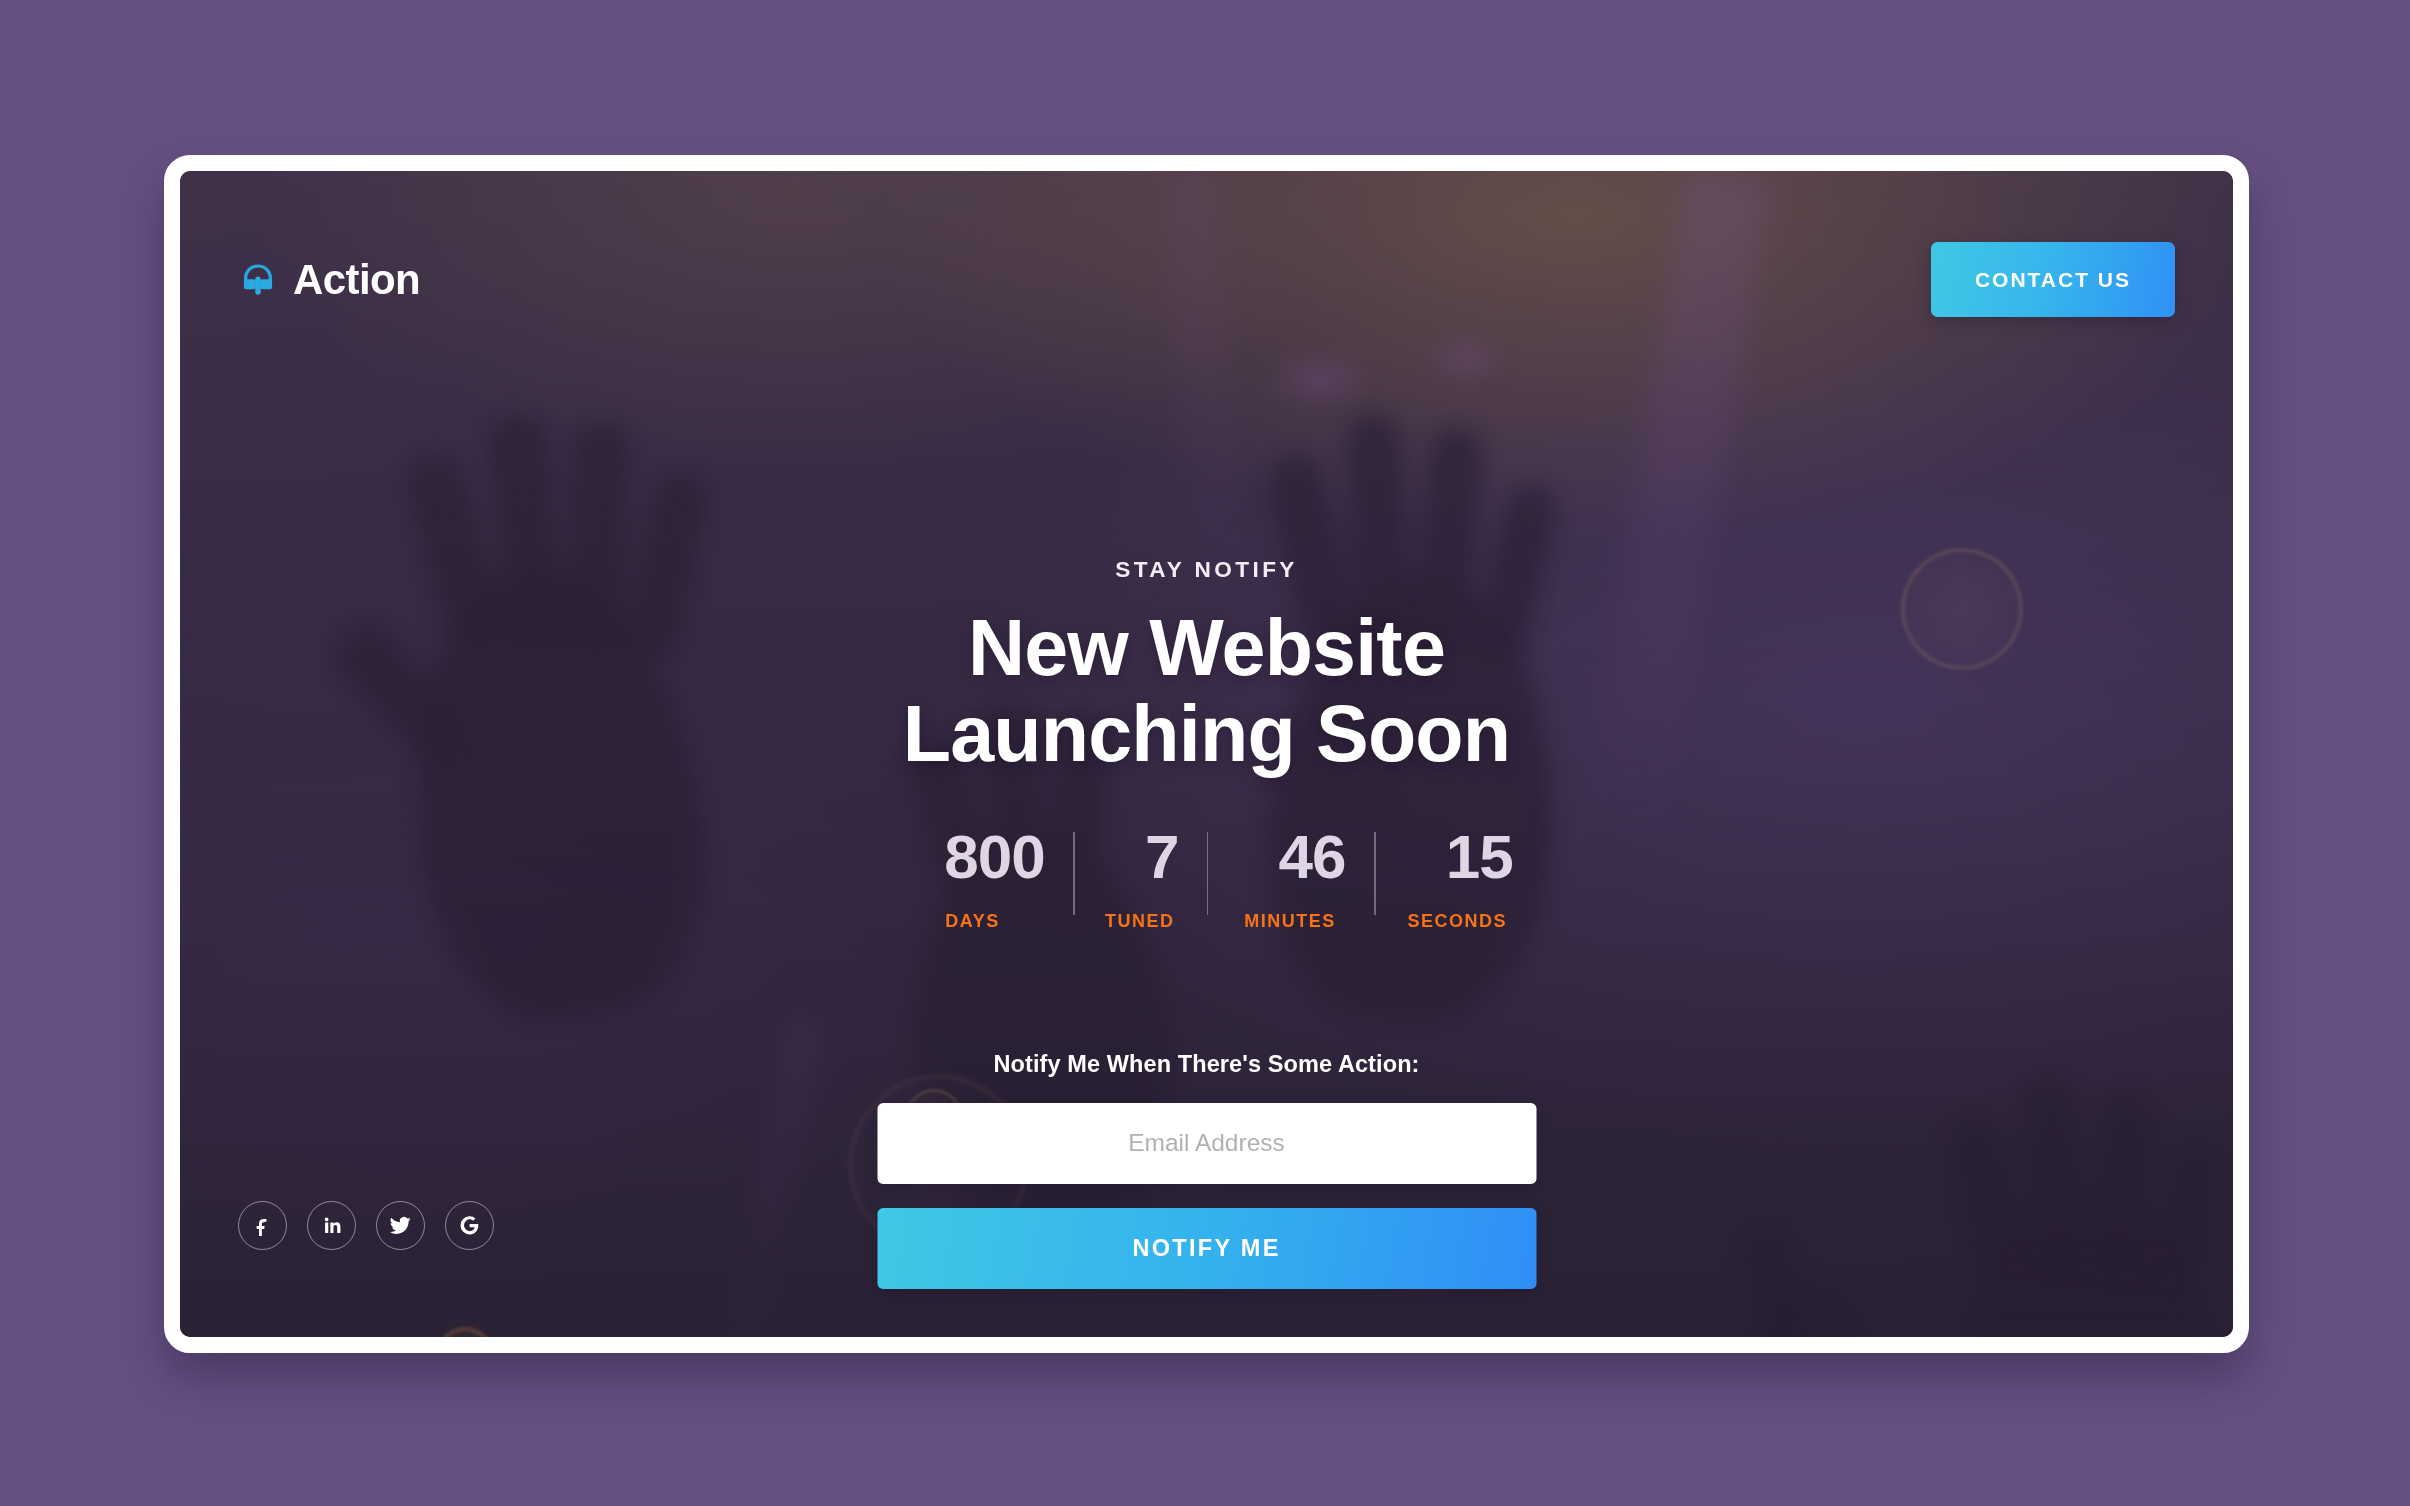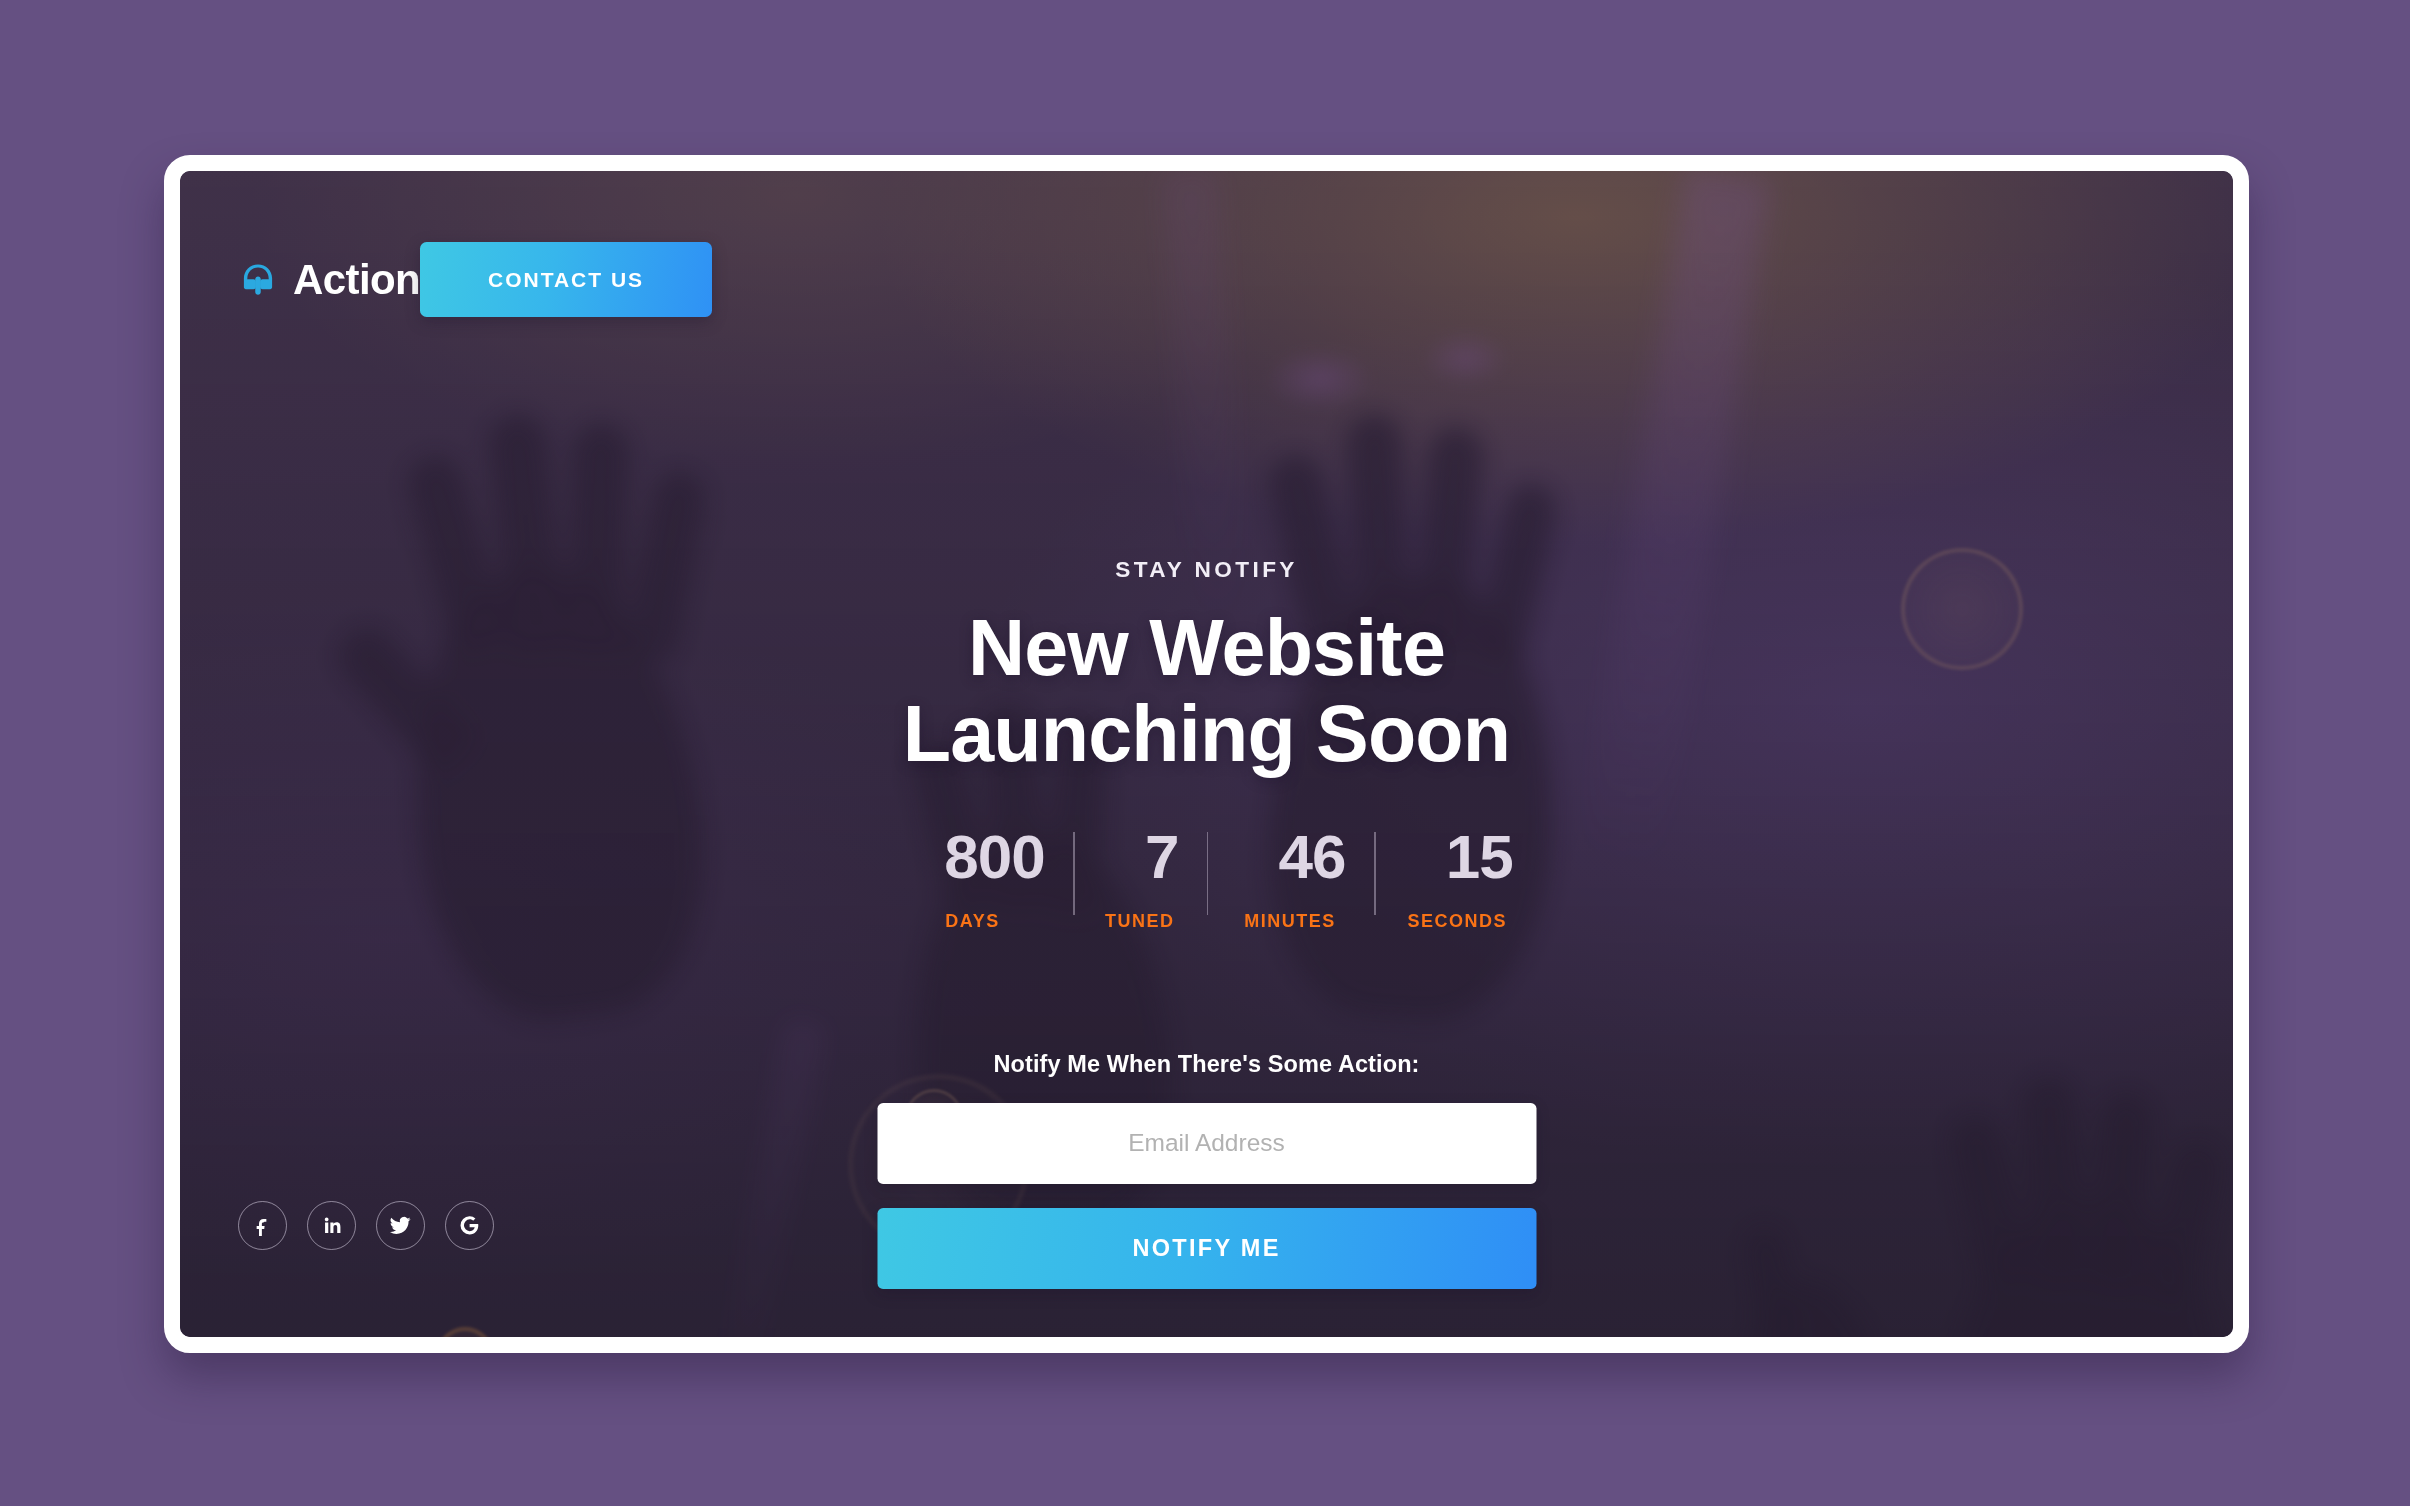--- a/index.html
+++ b/index.html
@@ -146,39 +146,39 @@
     position:absolute; inset:0;
     background:linear-gradient(180deg, rgba(52,38,62,.46) 0%, rgba(48,36,58,.52) 45%, rgba(40,32,50,.66) 100%);
   }
 
   
   #content { position:absolute; inset:0; }
 
   
   #header {
     position:absolute; left:0; top:0; right:0; height:217px;
-    display:flex; align-items:center; 
+    display:flex; align-items:center; justify-content:space-between;
     padding:0 58px 0 58px;
   }
 
   #brand { display:flex; align-items:center; gap:15px; }
 
   #logo-icon { width:40px; height:40px; display:block; flex:none; }
 
   #brand-name {
     color:#ffffff;
     font-size:42px;
     font-weight:bold;
     letter-spacing:-0.6px;
     line-height:1;
   }
 
   #contact-btn {
     display:flex; align-items:center; justify-content:center;
-    width:292px; height:75px;
+    width:244px; height:75px;
     border:none; border-radius:6.6px;
     background:linear-gradient(100deg, #3fc8e4 0%, #37b6ec 45%, #2f91f5 100%);
     color:#ffffff;
     font-family:"Liberation Sans", sans-serif;
     font-size:21px; font-weight:bold;
     letter-spacing:2px;
     cursor:pointer;
     box-shadow:0 4.7px 15px rgba(20,15,40,.28);
   }
 

